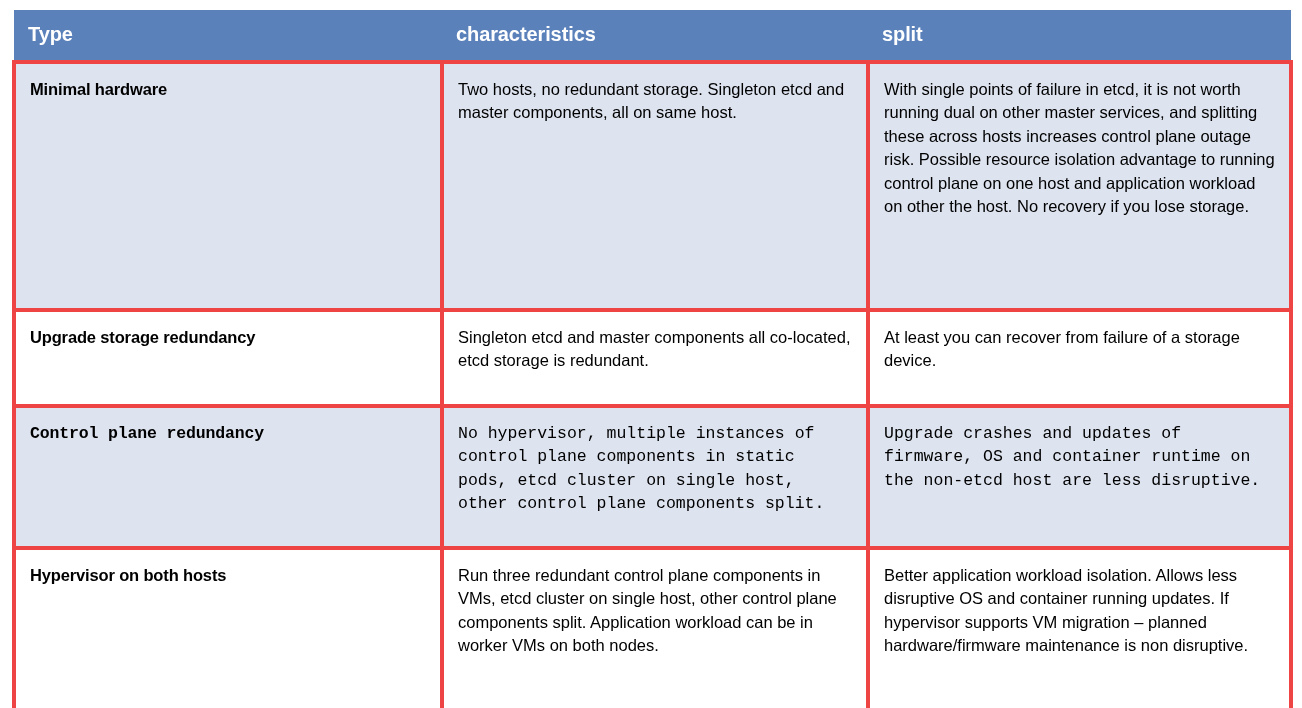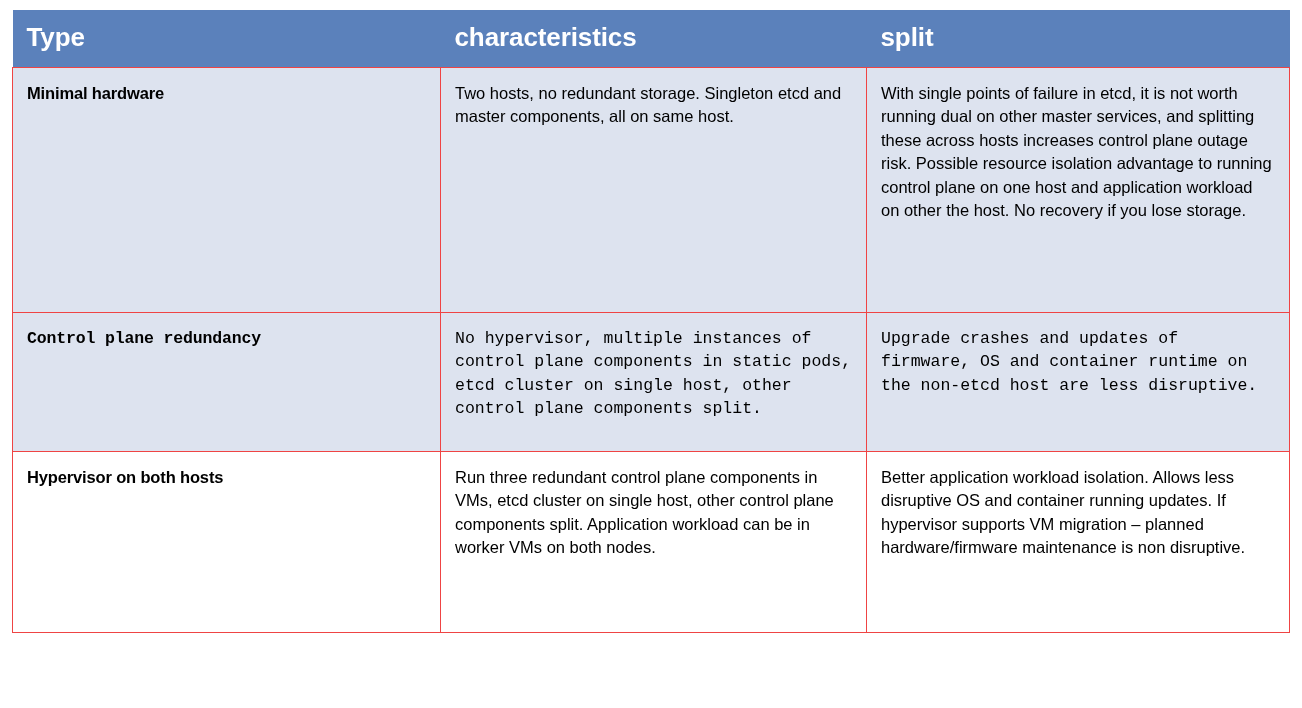--- a/index.html
+++ b/index.html
@@ -29,30 +29,30 @@
     table-layout: fixed;
   }
   table.ha-table col.c-type   { width: 428px; }
   table.ha-table col.c-char   { width: 426px; }
   table.ha-table col.c-result { width: 423px; }
 
   thead th {
     background: #5b81bb;
     color: #ffffff;
     text-align: left;
-    font-size: 26px;
+    font-size: 20px;
     font-weight: bold;
     letter-spacing: -0.1px;
     padding: 12px 14px 14px 14px;
     height: 24px;
     vertical-align: middle;
     border: none;
   }
   tbody td {
-    border: 1px solid #ef4444;
+    border: 4px solid #ef4444;
     padding: 14px 14px 16px 14px;
     vertical-align: top;
     font-size: 16.5px;
     line-height: 1.42;
     color: #000000;
   }
   tbody tr.shaded td { background: #dde3ef; }
   tbody tr.plain td  { background: #ffffff; }
 
   td.type-cell {
@@ -98,20 +98,31 @@
           <span class="cell-text">Minimal hardware</span>
         </td>
         <td class="body-cell">
           <span class="cell-text">Two hosts, no redundant storage. Singleton etcd and master components, all on same host.</span>
         </td>
         <td class="body-cell">
           <span class="cell-text">With single points of failure in etcd, it is not worth running dual on other master services, and splitting these across hosts increases control plane outage risk. Possible resource isolation advantage to running control plane on one host and application workload on other the host. No recovery if you lose storage.</span>
         </td>
       </tr>
 
+      <tr class="plain r1">
+        <td class="type-cell">
+          <span class="cell-text">Upgrade storage redundancy</span>
+        </td>
+        <td class="body-cell">
+          <span class="cell-text">Singleton etcd and master components all co-located, etcd storage is redundant.</span>
+        </td>
+        <td class="body-cell">
+          <span class="cell-text">At least you can recover from failure of a storage device.</span>
+        </td>
+      </tr>
 
       <tr class="shaded r2">
         <td class="type-cell">
           <span class="cell-text">Control plane redundancy</span>
         </td>
         <td class="body-cell">
           <span class="cell-text">No hypervisor, multiple instances of control plane components in static pods, etcd cluster on single host, other control plane components split.</span>
         </td>
         <td class="body-cell">
           <span class="cell-text">Upgrade crashes and updates of firmware, OS and container runtime on the non-etcd host are less disruptive.</span>

